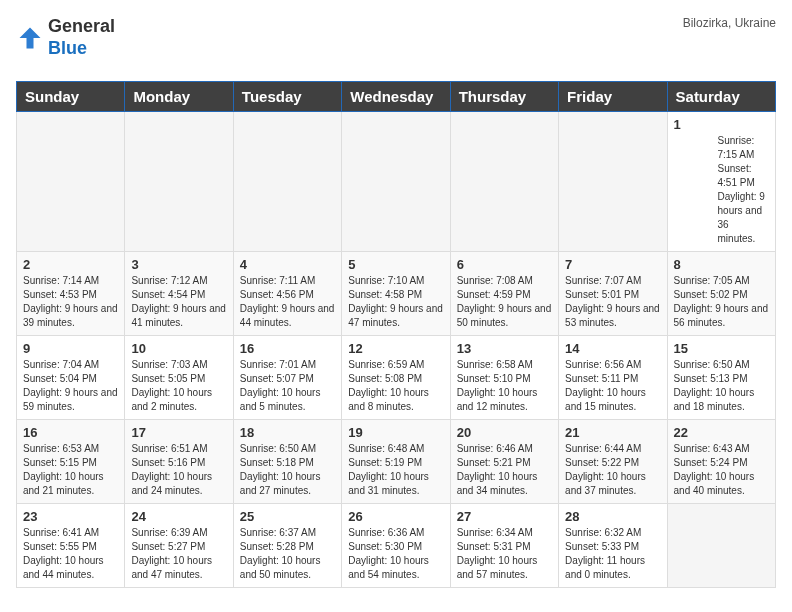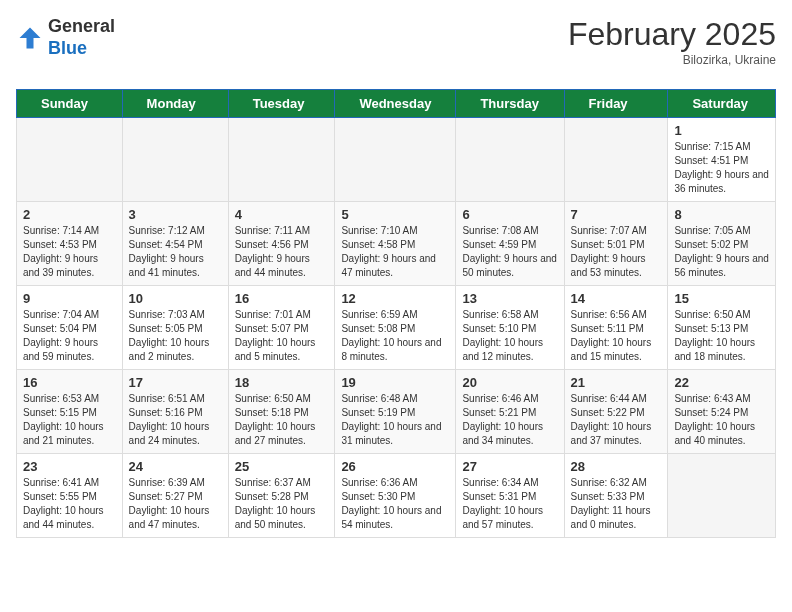--- a/index.html
+++ b/index.html
@@ -43,25 +43,25 @@
     .subtitle {
       font-size: 12px;
       color: #555;
     }
     .calendar {
       width: 100%;
       border-collapse: collapse;
       border: 1px solid #ccc;
     }
     .calendar th {
-      background-color: #15803d;
+      background-color: #404040;
       color: #fff;
-      font-size: 13px;
+      font-size: 15px;
       font-weight: bold;
-      padding: 6px 24px;
+      padding: 6px 8px;
       text-align: left;
       border: 1px solid #2268b8;
     }
     .calendar td {
       width: 14.28%;
       vertical-align: top;
       padding: 5px 6px;
       border: 1px solid #ddd;
       font-size: 10.5px;
       color: #333;
@@ -93,21 +93,20 @@
   <div class="logo">
     <svg class="logo-icon" viewBox="0 0 32 32" xmlns="http://www.w3.org/2000/svg">
       <polygon points="16,4 28,16 20,16 20,28 12,28 12,16 4,16" fill="#2d7dd2"></polygon>
     </svg>
     <div class="logo-text">
       <span class="logo-general">General</span><br>
       <span class="logo-blue">Blue</span>
     </div>
   </div>
   <div class="title-block">
-    <div class="month-title">February 2025</div>
     <div class="subtitle">Bilozirka, Ukraine</div>
   </div>
 </div>
 
 <table class="calendar">
   <thead>
     <tr>
     <th>Sunday</th>
         <th>Monday</th>
         <th>Tuesday</th>
@@ -120,21 +119,21 @@
   <tbody id="calendar-body">
   <tr>
         <td class="empty-cell"></td>
         <td class="empty-cell"></td>
         <td class="empty-cell"></td>
         <td class="empty-cell"></td>
         <td class="empty-cell"></td>
         <td class="empty-cell"></td>
         <td>
           <span class="day-number">1</span>
-          <div class="day-info" style="white-space: pre-line;">Sunrise: 7:15 AM
+          <div class="day-info" style="white-space: pre-line; margin-left: 44px;">Sunrise: 7:15 AM
 Sunset: 4:51 PM
 Daylight: 9 hours and 36 minutes.</div>
         </td>
       </tr>
       <tr>
         <td>
           <span class="day-number">2</span>
           <div class="day-info" style="white-space: pre-line;">Sunrise: 7:14 AM
 Sunset: 4:53 PM
 Daylight: 9 hours and 39 minutes.</div>

